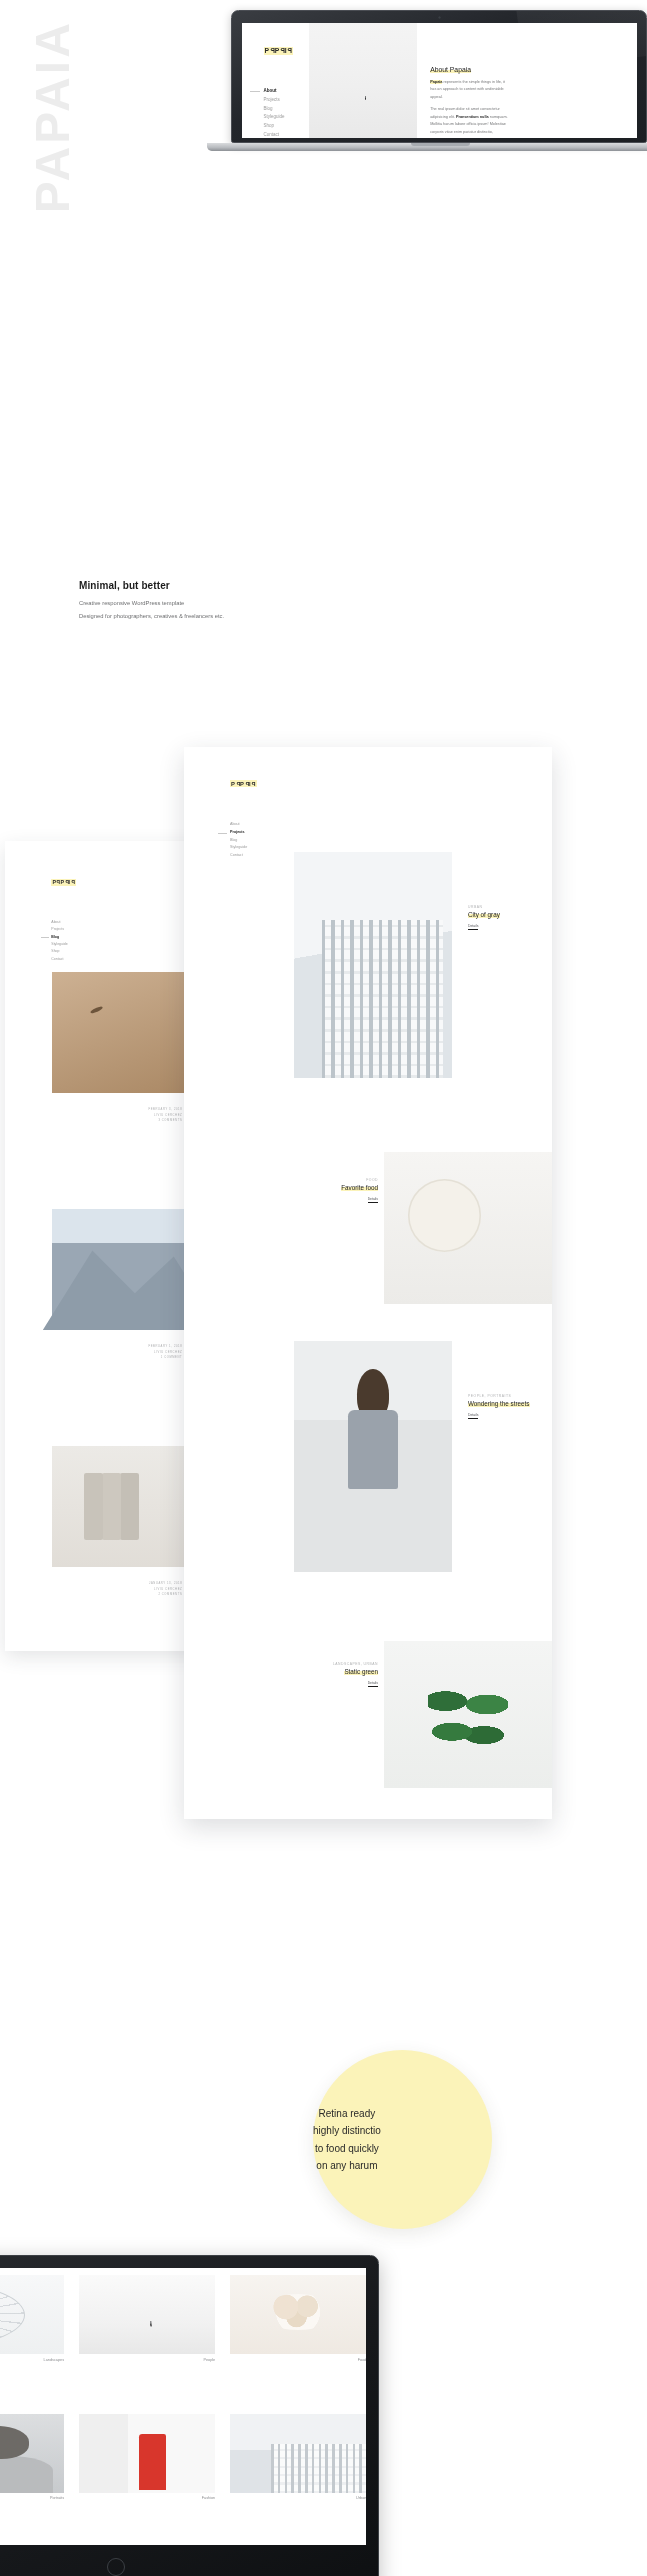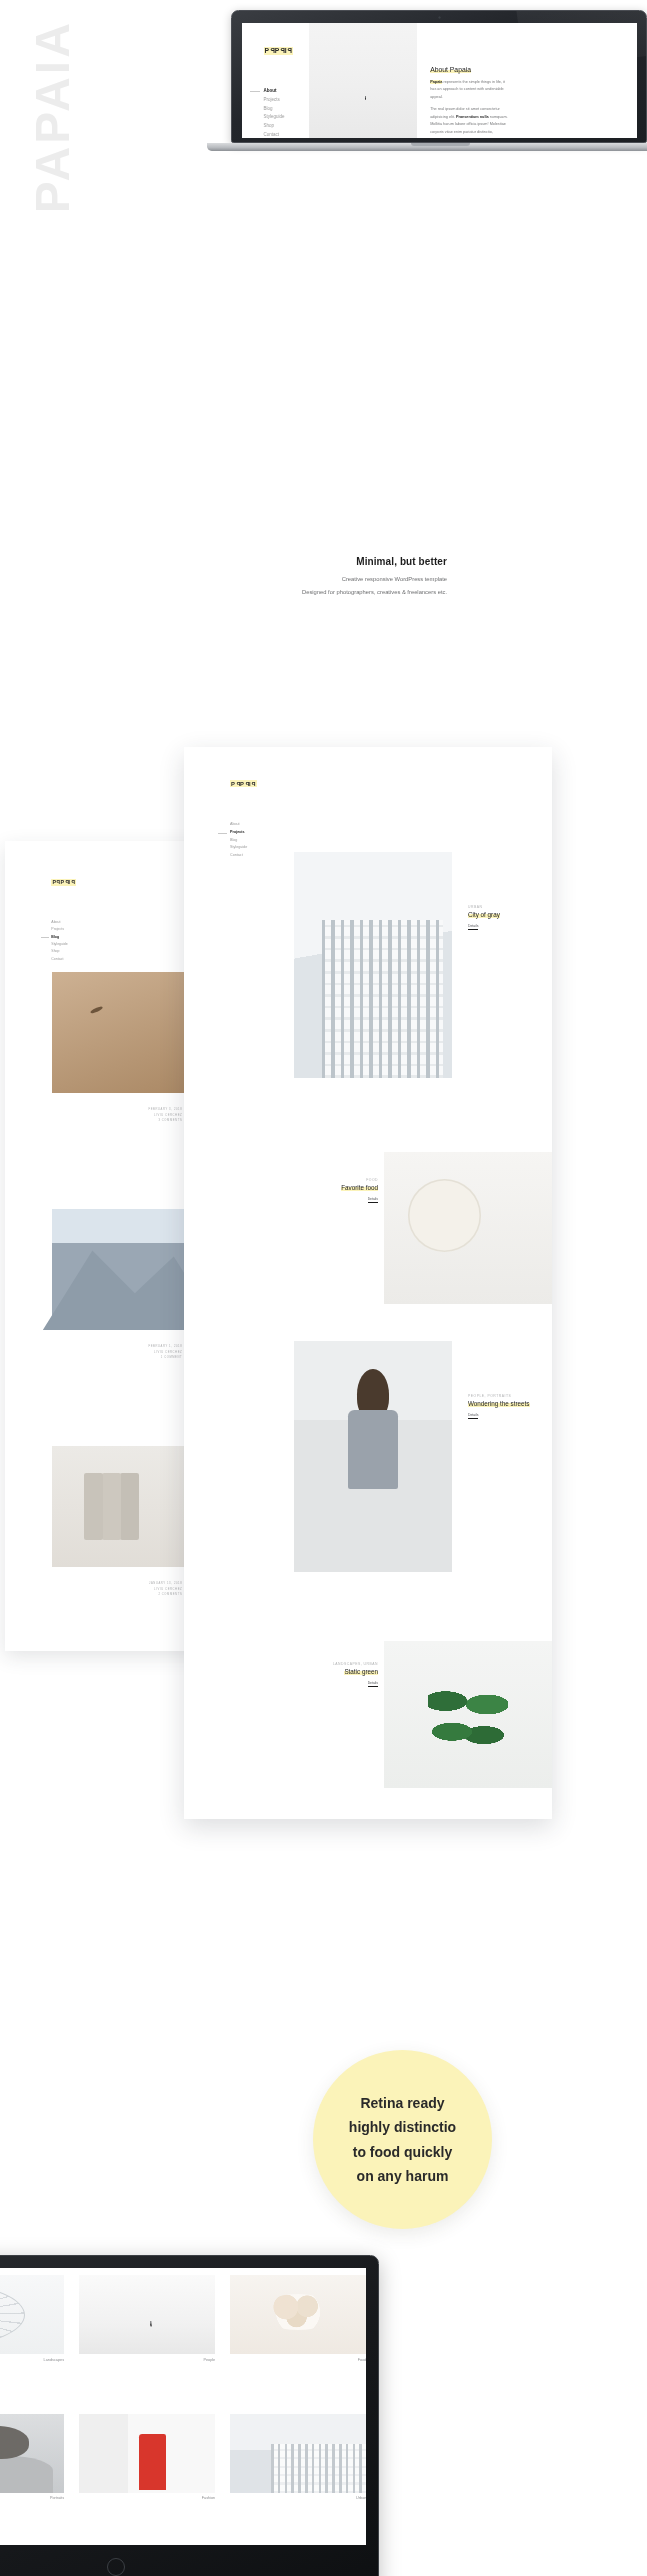--- a/index.html
+++ b/index.html
@@ -94,21 +94,21 @@
     font-size:6.8px; font-weight:400; color:#1b1b1b; display:inline-block;
     background:linear-gradient(to top,#fbf3b9 48%, transparent 48%);
   }
   .about-p {
     margin-top:4.7px; font-size:3.8px; line-height:2.0; color:#77787a; width:79px;
   }
   .about-p b { color:#2a2a2a; }
   .hl { background:#fbf3b9; color:#2a2a2a; font-weight:600; }
 
   
-  #headline { left:79px; top:556px; width:368px;text-align:right; }
+  #headline { left:79px; top:580px; width:368px; }
   #headline h2 { font-size:10px; font-weight:700; color:#1d1d1d; letter-spacing:0.1px; }
   #headline p { font-size:5.8px; color:#6e6f71; margin-top:9px; font-weight:400; }
   #headline p + p { margin-top:7.4px; }
 
   
   #blogpage {
     left:5.3px; top:841px; width:205px; height:810px;
     background:#fff; box-shadow:0 6.3px 19px rgba(40,45,55,.13);
   }
   #projpage {
@@ -150,22 +150,22 @@
   }
   .proj-det {
     margin-top:5.3px; font-size:3.4px; color:#55565a; display:inline-block;
     border-bottom:0.7px solid #1c1c1c; padding-bottom:1.1px;
   }
   .right-al { text-align:right; }
 
   
   #badge {
     left:313px; top:2050px; width:179px; height:179px; border-radius:50%;
-    background:#fbf3b9; display:flex; align-items:center; justify-content:center;
-    text-align:center; font-size:14px; line-height:1.75; color:#2a2a2a; font-weight:700;
+    background:#fbf3b9; display:flex; align-items:center; 
+    text-align:center; font-size:10px; line-height:1.75; color:#2a2a2a; font-weight:400;
     box-shadow:0 5.3px 18px rgba(60,60,40,.10);
   }
 
   
   #tablet { left:-147px; top:2255px; width:526px; height:336px; }
   .t-body {
     position:absolute; inset:0;
     background:linear-gradient(150deg,#2a2d31 0%,#16181b 60%,#0e1012 100%);
     border-radius:8.4px; border:0.5px solid #3c4045;
     box-shadow:0 5.3px 21px rgba(0,0,0,.25);

